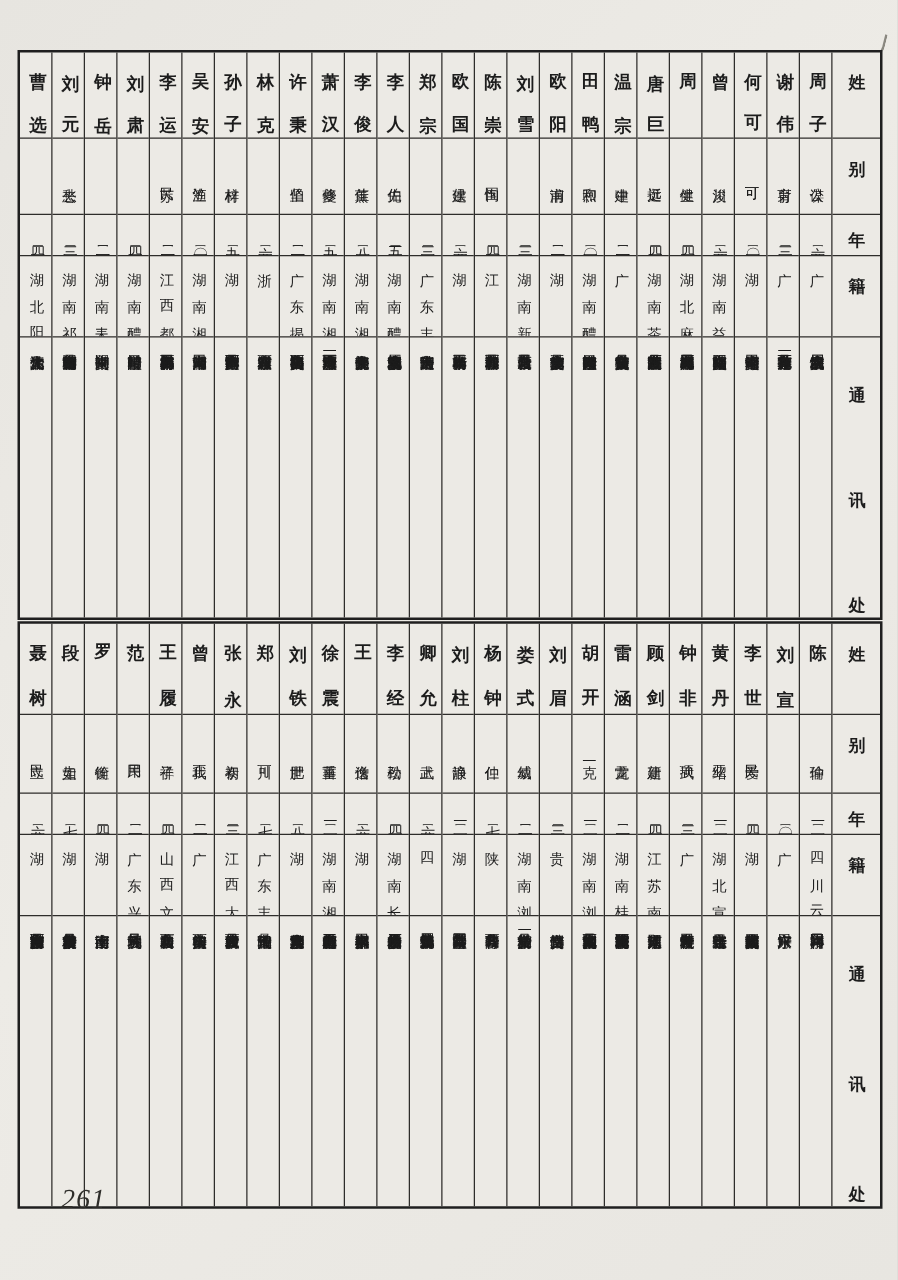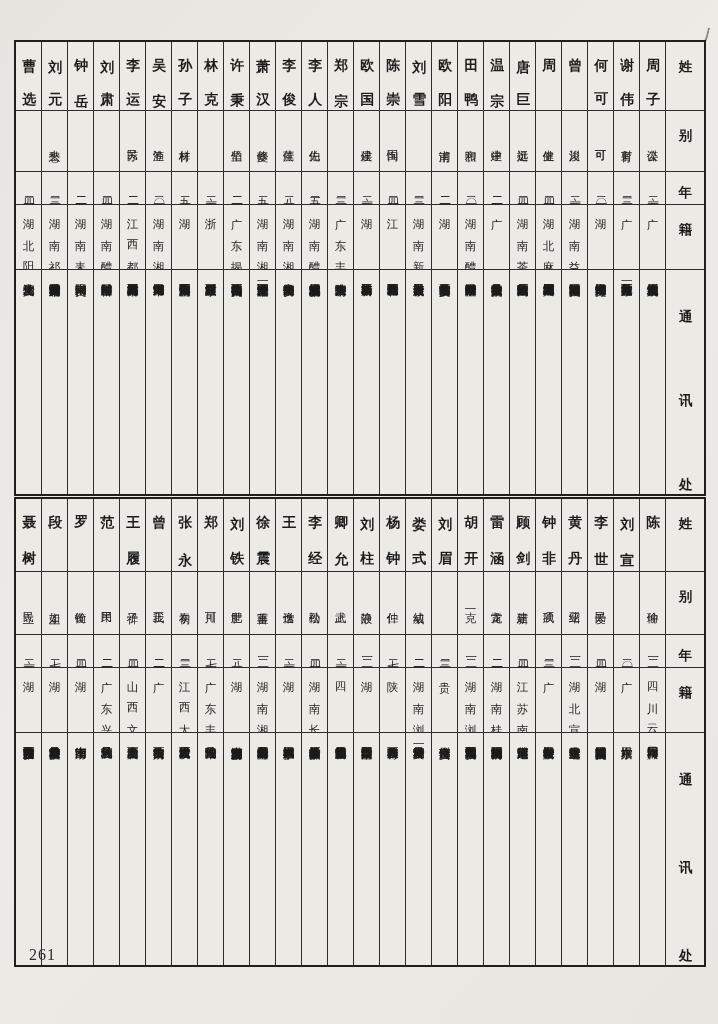--- a/index.html
+++ b/index.html
@@ -64,22 +64,22 @@
   .header-col .origin-cell > span{
     padding:6px 0;text-align:justify;text-align-last:justify;text-justify:inter-character;
   }
   .header-col .age-cell > span{padding:2px 0;}
   .header-col .addr-cell > span{
     padding:28px 0;height:calc(100% - 56px);
     text-align:justify;text-align-last:justify;text-justify:inter-character;
   }
 
   .page-number{
-    position:absolute;left:29px;top:946px;
-    font-size:16px;color:#2e2d2a;letter-spacing:1px;
+    position:absolute;left:49px;top:946px;
+    font-size:22px;color:#2e2d2a;letter-spacing:1px;font-style:italic;
   }
   .pen-mark{
     position:absolute;right:10px;top:26px;width:10px;height:20px;
     border-right:2px solid #6a675f;border-radius:0 0 10px 0;
     transform:rotate(14deg);opacity:.75;
   }
 </style>
 </head>
 <body>
 

